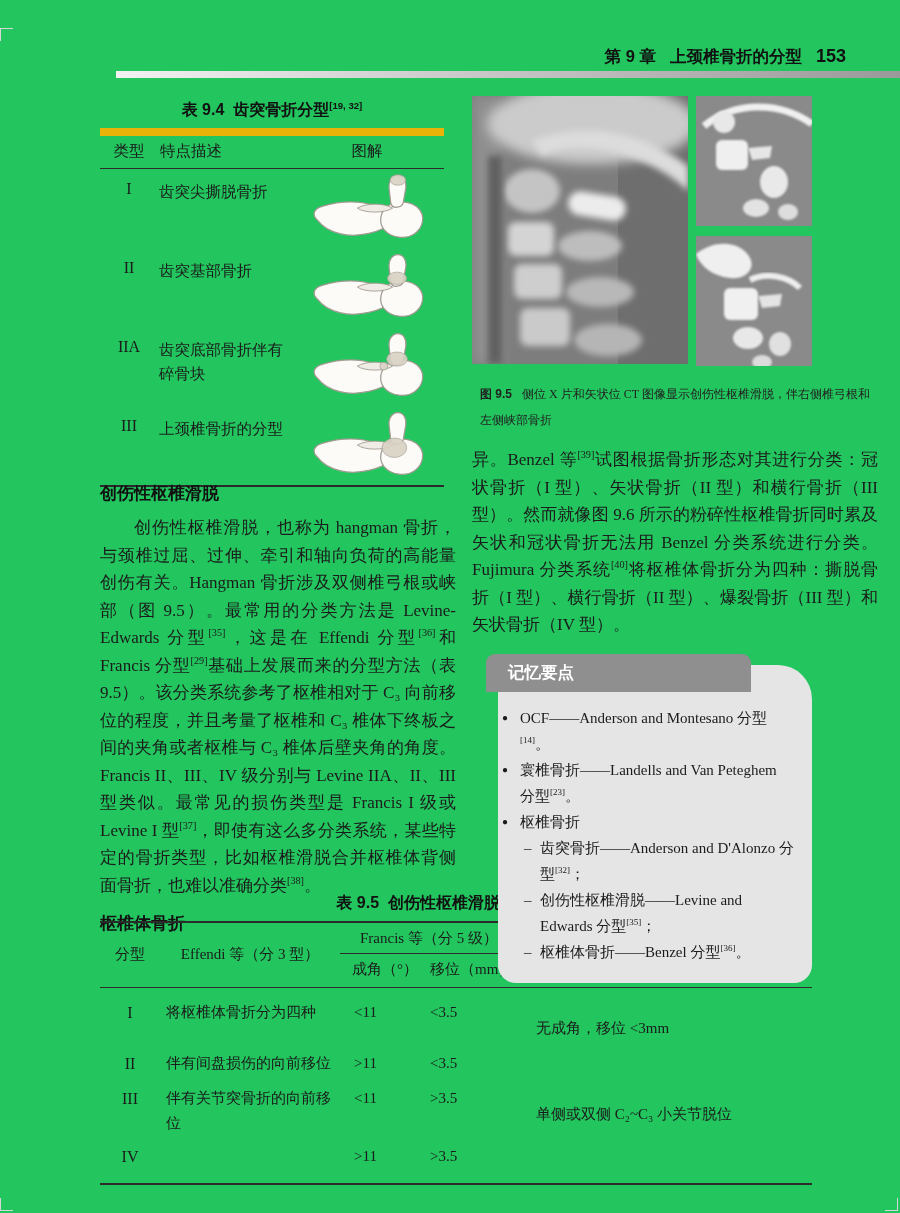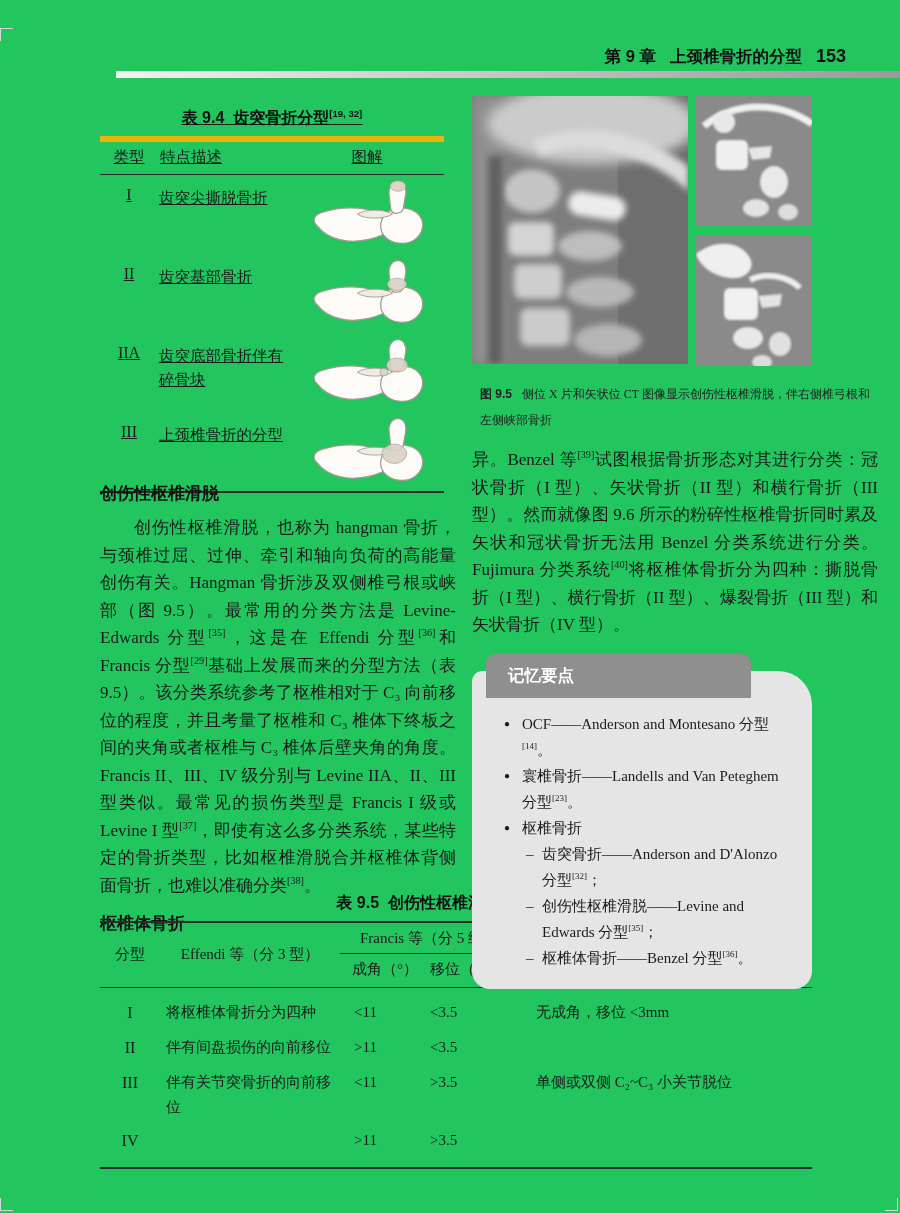--- a/index.html
+++ b/index.html
@@ -9,24 +9,24 @@
   sup{font-size:0.60em;vertical-align:super;line-height:0;}
 
   
   .page-header{position:absolute;top:46px;right:54px;font-family:"Liberation Sans","DejaVu Sans",sans-serif;
                font-weight:bold;font-size:16.5px;color:#111;display:flex;align-items:baseline;gap:14px;}
   .page-header .pgnum{font-size:18px;}
   .header-bar{position:absolute;top:71px;left:116px;right:0;height:7px;
               background:linear-gradient(to right,#f2f2f2 0%,#c9c9c9 45%,#9a9a9a 100%);}
 
   
-  .t94-wrap{position:absolute;left:100px;top:108px;width:344px;text-decoration:underline;}
+  .t94-wrap{position:absolute;left:100px;top:100px;width:344px;}
   .tbl-title{text-align:center;font-family:"Liberation Sans","DejaVu Sans",sans-serif;
              font-weight:bold;font-size:16px;margin-bottom:7px;color:#111;}
-  .t94{width:100%;border-collapse:collapse;border-top:6px solid #eab308;border-bottom:2px solid #2b2b2b;}
+  .t94{width:100%;border-collapse:collapse;border-top:8px solid #eab308;border-bottom:2px solid #2b2b2b;}
   .t94 thead td{font-size:15.5px;padding:5px 2px 6px;border-bottom:1px solid #2b2b2b;}
   .t94 td{vertical-align:top;}
   .t94 .c-type{width:54px;text-align:center;}
   .t94 .c-desc{width:128px;}
   .t94 .c-fig{width:auto;text-align:right;}
   .t94 tbody .c-type{padding-top:11px;font-size:16px;}
   .t94 tbody .c-desc{padding-top:11px;font-size:15.5px;line-height:24px;}
   .t94 tbody td{padding-bottom:2px;}
   .vert{display:block;margin:2px 0 0 auto;}
 
@@ -39,25 +39,25 @@
 
   .col-right{position:absolute;left:472px;top:96px;width:406px;}
   .figure-row{display:flex;gap:8px;}
   .ct-stack{display:flex;flex-direction:column;gap:6px;}
   .caption{margin:11px 8px 0;font-size:12px;line-height:26px;text-align:justify;color:#222;}
   .caption .cap-label{font-family:"Liberation Sans","DejaVu Sans",sans-serif;font-weight:bold;margin-right:10px;}
   .rp{margin:13px 0 0;font-size:17px;line-height:27.5px;text-align:justify;}
 
   
   .membox{position:relative;margin-top:15px;width:340px;}
-  .membox .tab{position:relative;z-index:2;width:243px;height:44px;margin-left:14px;padding-left:22px;
+  .membox .tab{position:relative;z-index:2;width:243px;height:38px;margin-left:14px;padding-left:22px;
                background:#8f8f8f;color:#fff;border-radius:9px 9px 0 0;display:flex;align-items:center;
                font-family:"Liberation Sans","DejaVu Sans",sans-serif;font-weight:bold;font-size:16.5px;}
   .membox .box{position:relative;z-index:1;margin-top:-27px;background:#e5e5e5;
-               border-radius:10px 34px 18px 18px;padding:40px 18px 18px 32px;box-sizing:border-box;min-height:214px;}
+               border-radius:10px 34px 18px 18px;padding:40px 18px 18px 4px;box-sizing:border-box;min-height:214px;margin-left:26px;}
   .mi{position:relative;font-size:15px;line-height:26px;}
   .mi.l1{padding-left:18px;}
   .mi.l1::before{content:"●";position:absolute;left:0;top:0;font-size:10px;}
   .mi.l2{margin-left:22px;padding-left:16px;}
   .mi.l2::before{content:"–";position:absolute;left:0;top:0;}
 
   
   .t95-wrap{position:absolute;left:100px;top:893px;width:712px;}
   .t95-head{display:flex;border-top:2px solid #2b2b2b;border-bottom:1px solid #2b2b2b;
             font-size:15px;align-items:stretch;padding:6px 0 8px;}
@@ -69,21 +69,21 @@
   .h-group .hg-sub{display:flex;padding-top:6px;}
   .h-group .hg-sub .a{width:78px;padding-left:12px;box-sizing:border-box;}
   .h-group .hg-sub .d{flex:1;padding-left:12px;box-sizing:border-box;}
   .h-levine{flex:1;justify-content:center;text-align:center;}
   .t95-body{border-bottom:2px solid #2b2b2b;padding:4px 0 14px;}
   .t95-row{display:flex;font-size:15px;line-height:25px;margin-top:8px;}
   .t95-row .b-type{width:60px;text-align:center;font-size:16px;}
   .t95-row .b-eff{width:180px;padding-left:6px;box-sizing:border-box;}
   .t95-row .b-ang{width:78px;padding-left:14px;box-sizing:border-box;}
   .t95-row .b-dis{width:114px;padding-left:12px;box-sizing:border-box;}
-  .t95-row .b-lev{flex:1;padding-left:4px;}
+  .t95-row .b-lev{flex:1;padding-left:4px;margin-top:16px;}
   .t95-row.tall{margin-top:10px;}
 
   
   .corner{position:absolute;width:12px;height:12px;}
   .corner.tl{left:0;top:28px;border-left:1px solid #d7d7d7;border-top:1px solid #d7d7d7;}
   .corner.bl{left:0;bottom:2px;border-left:1px solid #d7d7d7;border-bottom:1px solid #d7d7d7;}
   .corner.br{right:2px;bottom:2px;border-right:1px solid #d7d7d7;border-bottom:1px solid #d7d7d7;}
 </style>
 </head>
 <body>

